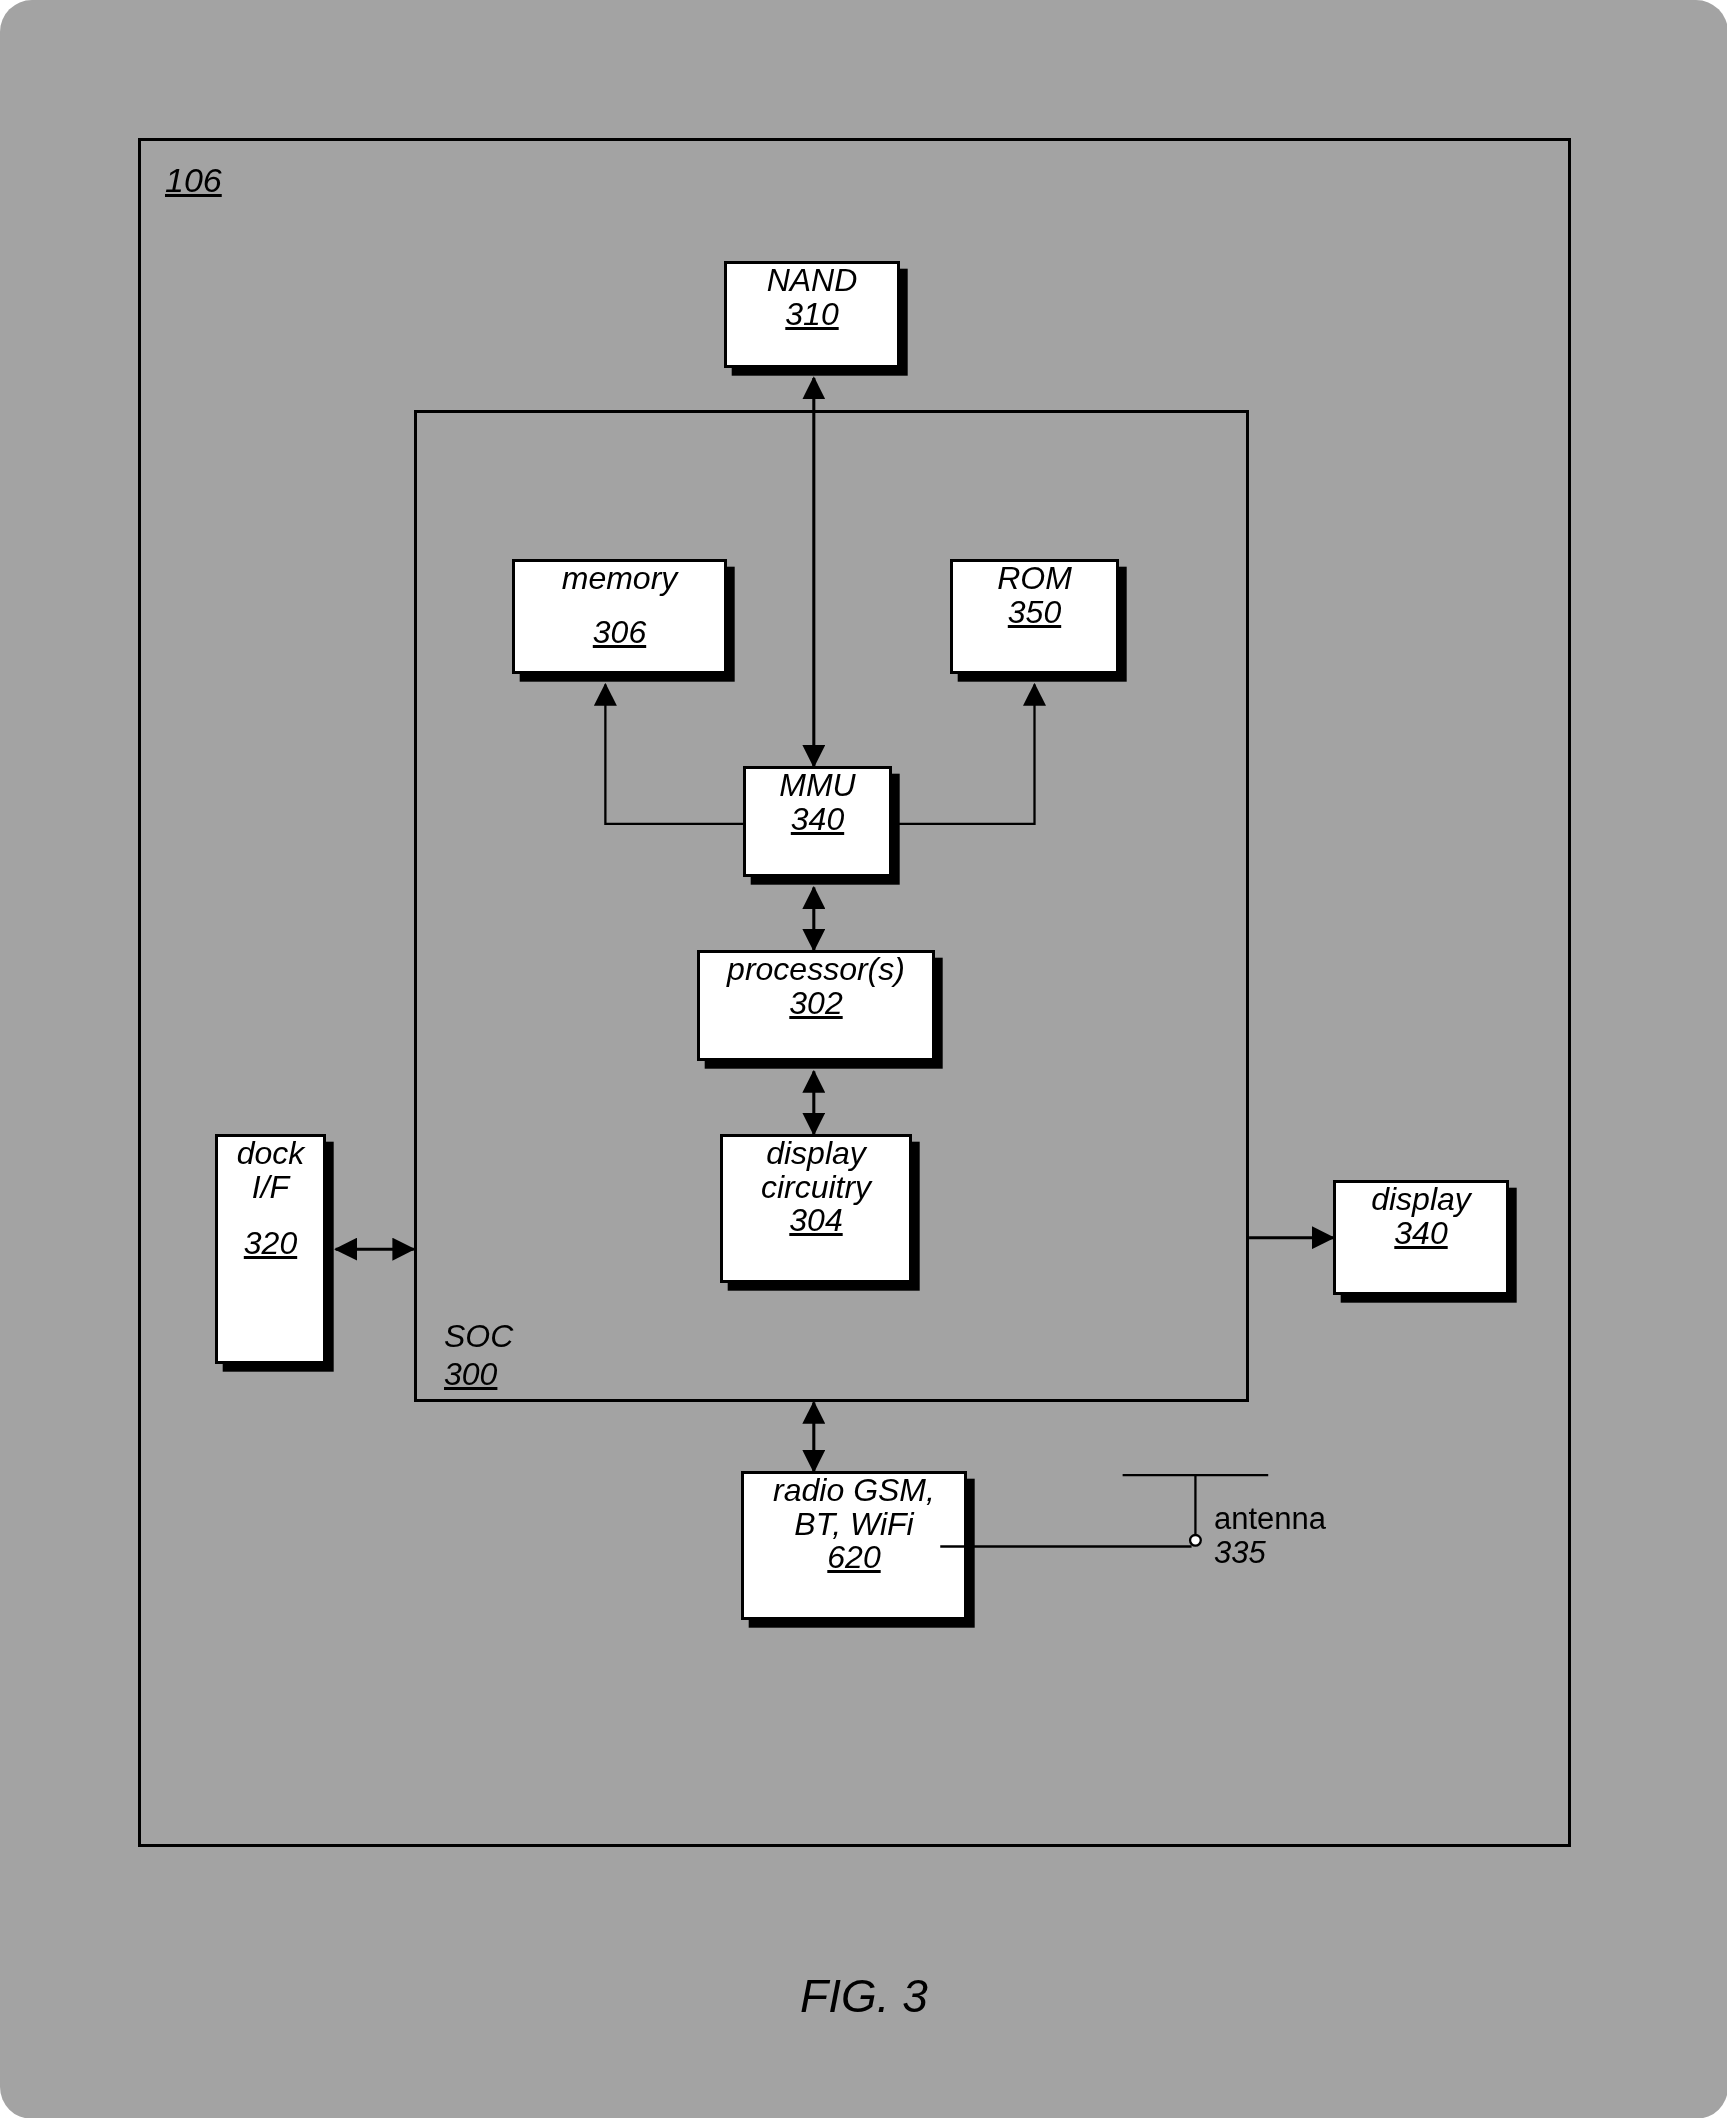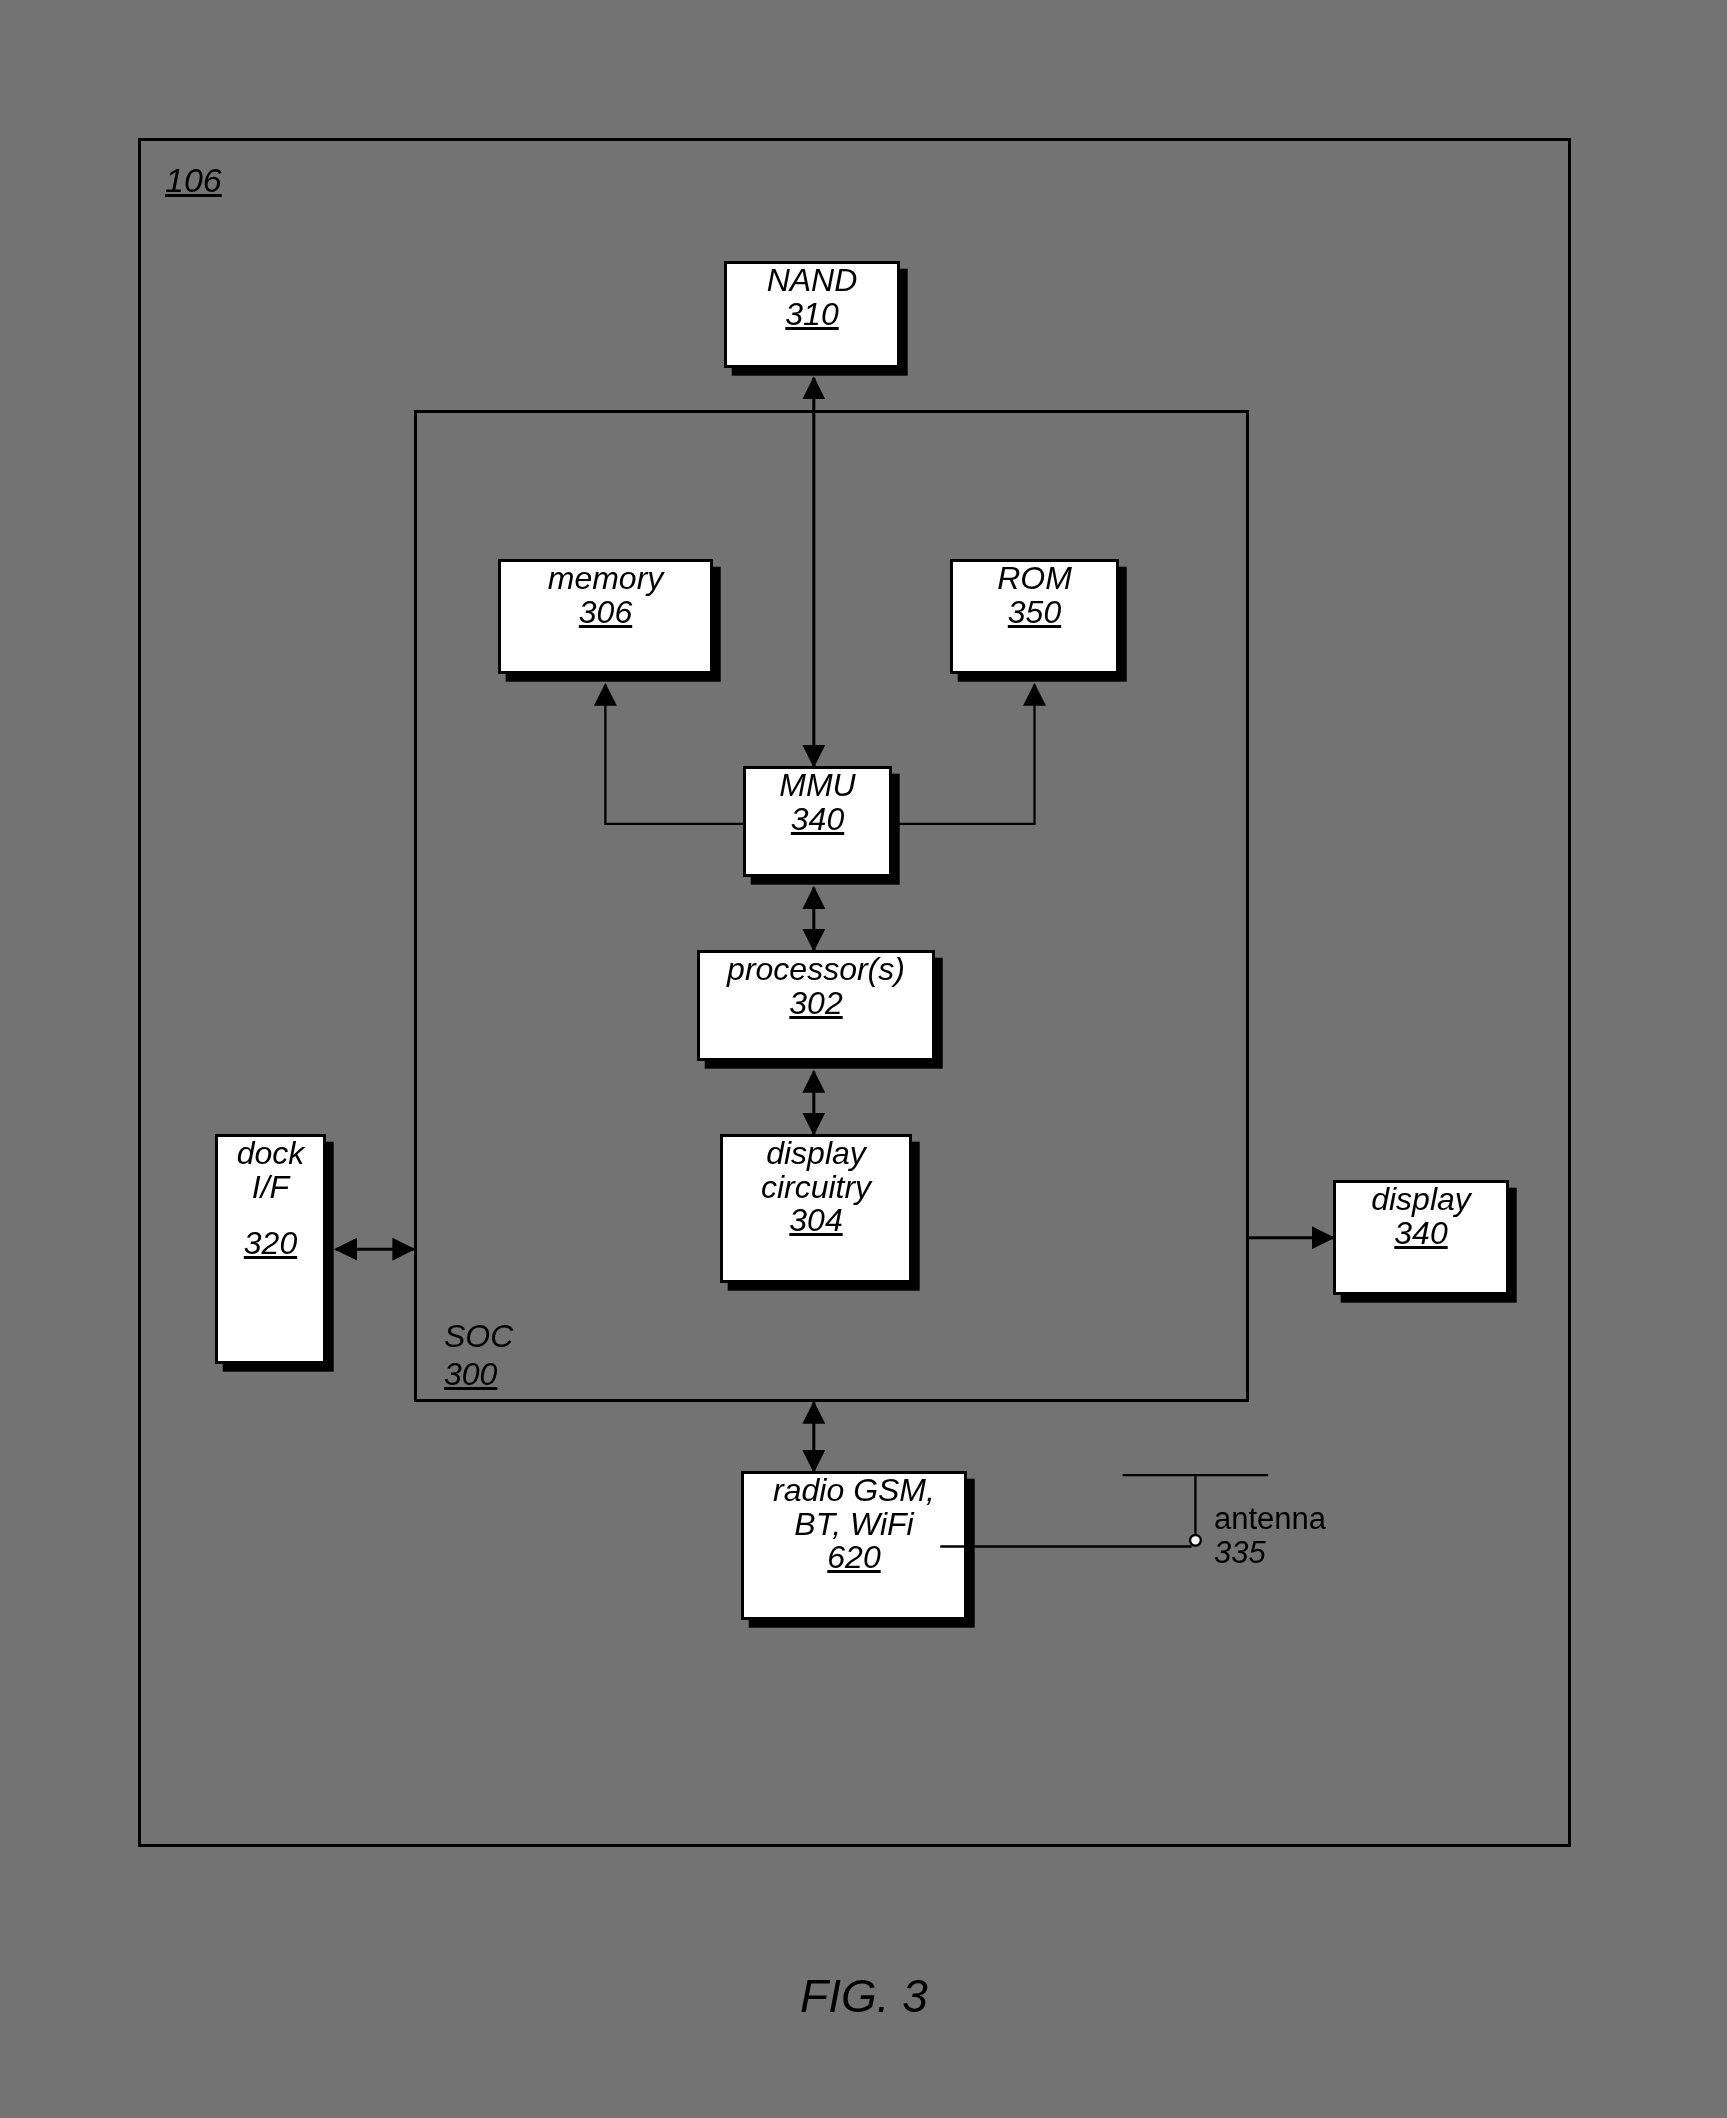--- a/index.html
+++ b/index.html
@@ -6,21 +6,22 @@
     margin: 0;
     padding: 0;
     background: #fff;
     font-family: Arial, Helvetica, sans-serif;
     color: #000;
   }
   #stage {
     position: relative;
     width: 1728px;
     height: 2119px;
-    background: #737373;
+    background: #a3a3a3;
+    border-radius: 32px;
   }
   .outer-frame {
     position: absolute;
     left: 138px;
     top: 138px;
     width: 1433px;
     height: 1709px;
     border: 3.8px solid #000;
     box-sizing: border-box;
   }
@@ -102,21 +103,21 @@
 
   <div class="soc-frame" style="left:414px; top:410px; width:835px; height:992px;"></div>
   <div class="soc-label" style="left:444px; top:1318px;">SOC</div>
   <div class="soc-num" style="left:444px; top:1356px;">300</div>
 
   <div class="block" style="left:724px; top:261px; width:176px; height:107px;">
     <span class="lbl">NAND</span>
     <span class="num">310</span>
   </div>
 
-  <div class="block" style="left:498px; top:559px; width:215px; height:115px;">
+  <div class="block" style="left:512px; top:559px; width:215px; height:115px;gap:20px;">
     <span class="lbl">memory</span>
     <span class="num">306</span>
   </div>
 
   <div class="block" style="left:950px; top:559px; width:169px; height:115px;">
     <span class="lbl">ROM</span>
     <span class="num">350</span>
   </div>
 
   <div class="block" style="left:743px; top:766px; width:149px; height:111px;">

